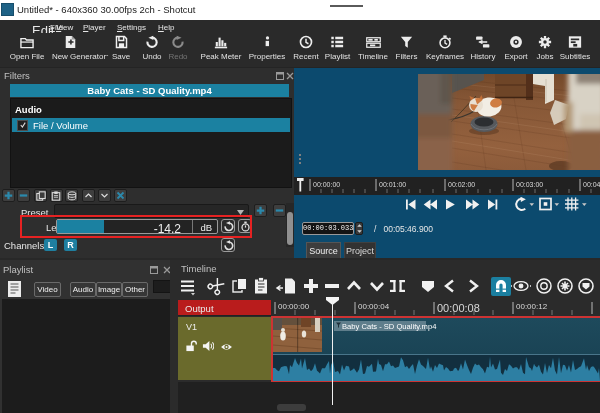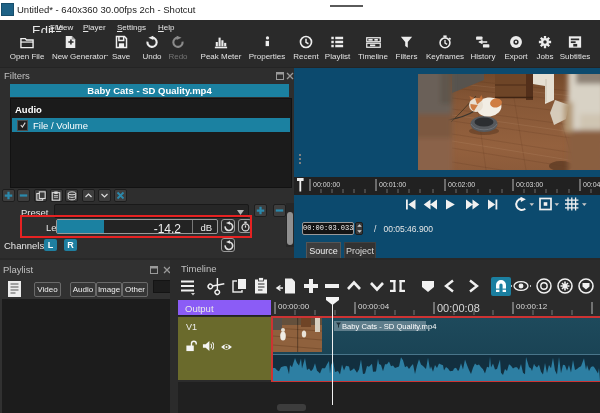--- a/index.html
+++ b/index.html
@@ -503,21 +503,21 @@
     <circle cx="366" cy="9" r="7" fill="none" stroke="#f0f0f0" stroke-width="1.5"></circle>
     <circle cx="366" cy="9" r="3.2" fill="none" stroke="#f0f0f0" stroke-width="1.4"></circle>
 
     <circle cx="387" cy="9" r="7" fill="none" stroke="#f0f0f0" stroke-width="1.6"></circle>
     <path d="M387 4.5 v9 M382.5 9 h9 M384 6 l6 6 M390 6 l-6 6" stroke="#f0f0f0" stroke-width="1.6"></path>
 
     <circle cx="408" cy="9" r="7" fill="none" stroke="#f0f0f0" stroke-width="1.6"></circle>
     <path d="M404.5 6 h7 v3.5 l-3.5 3 -3.5 -3 z" fill="#f0f0f0"></path>
   </svg>
 
-  <div class="abs" style="left:0;top:40px;width:93px;height:16px;background:#8b5cf6;border-bottom:1px solid #222;box-sizing:border-box;">
+  <div class="abs" style="left:0;top:40px;width:93px;height:16px;background:#b91c1c;border-bottom:1px solid #222;box-sizing:border-box;">
     <div class="lbl" style="left:7px;top:2.5px;font-size:9.5px;color:#e8e8e8;">Output</div>
   </div>
   <div class="abs" style="left:93px;top:40px;width:329px;height:16px;background:#2b2b2b;">
     <svg class="abs" style="left:0;top:0" width="329" height="16" viewBox="0 0 329 16">
       <g stroke="#b9b9b9" stroke-width="1">
           <path d="M4 2 v12 M84 2 v12 M163 2 v12 M242 2 v12 M321 2 v12"></path>
         </g>
       <g stroke="#777" stroke-width="1">
         <path d="M24 10 v5 M44 10 v5 M64 10 v5 M104 10 v5 M124 10 v5 M143 10 v5 M183 10 v5 M203 10 v5 M222 10 v5 M262 10 v5 M281 10 v5 M301 10 v5"></path>
       </g>

